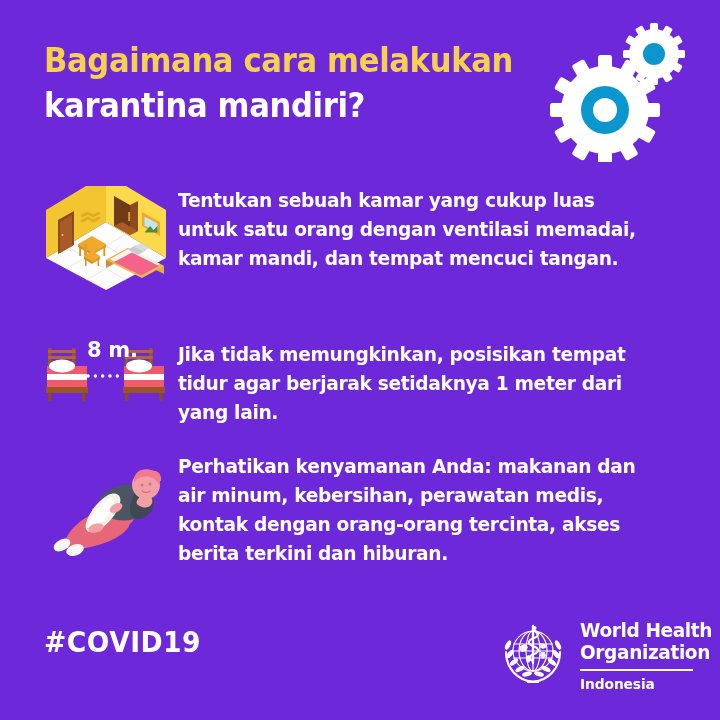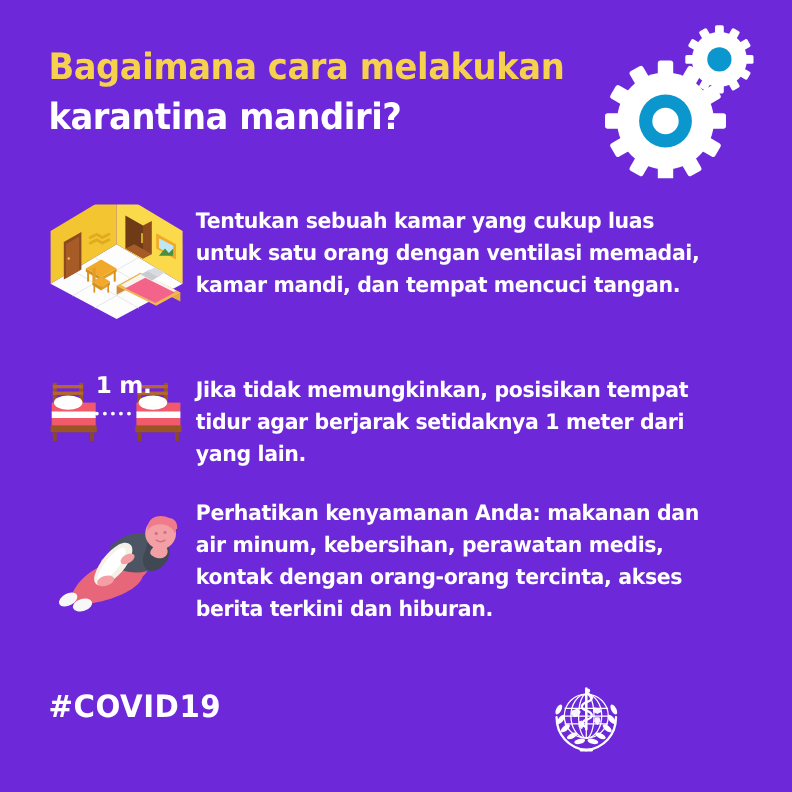--- a/index.html
+++ b/index.html
@@ -293,21 +293,21 @@
           <rect x="81" y="45" width="42" height="6" fill="#9a5525"></rect>
           <rect x="83" y="51" width="3.5" height="8" fill="#8a4a20"></rect>
           <rect x="117" y="51" width="3.5" height="8" fill="#8a4a20"></rect>
           <ellipse cx="97" cy="24" rx="13" ry="6.5" fill="#ffffff"></ellipse>
         </g>
 
         <line x1="46" y1="34" x2="82" y2="34" stroke="#ffffff" stroke-width="3.4" stroke-linecap="round" stroke-dasharray="0.1 7.2"></line>
       </svg>
       <div style="position:absolute;left:45px;top:-4px;color:#ffffff;
                   font-family:'DejaVu Sans',sans-serif;font-weight:bold;font-size:21px;
-                  letter-spacing:-0.3px;">1 m.</div>
+                  letter-spacing:-0.3px;">8 m.</div>
     </div>
     <div class="copy">Jika tidak memungkinkan, posisikan tempat tidur agar berjarak setidaknya 1 meter dari yang lain.</div>
   </div>
 
   <div class="row" id="row3">
     <div class="art">
       <svg width="128" height="100" viewBox="0 0 128 100" xmlns="http://www.w3.org/2000/svg">
 
         <path d="M22,88 C26,70 46,56 66,52 C80,49 90,56 88,66 C86,78 62,88 44,91 C34,93 25,93 22,88 Z" fill="#e8667a"></path>
 
@@ -383,15 +383,21 @@
           <ellipse cx="62" cy="29" rx="5" ry="2.3" transform="rotate(62 62 29)"></ellipse>
           <ellipse cx="60" cy="38" rx="5" ry="2.3" transform="rotate(52 60 38)"></ellipse>
           <ellipse cx="56" cy="46" rx="5" ry="2.3" transform="rotate(40 56 46)"></ellipse>
           <ellipse cx="50" cy="53" rx="5" ry="2.3" transform="rotate(26 50 53)"></ellipse>
           <ellipse cx="43" cy="58" rx="5" ry="2.3" transform="rotate(14 43 58)"></ellipse>
         </g>
 
         <rect x="31" y="64.5" width="12" height="2.6" rx="1.1" fill="#ffffff"></rect>
       </svg>
     </div>
+    <div id="who-wordmark">
+      <div class="who-line">World Health</div>
+      <div class="who-line">Organization</div>
+      <div id="who-divider"></div>
+      <div id="who-sub">Indonesia</div>
+    </div>
   </div>
 
 </div>
 
 </body></html>

